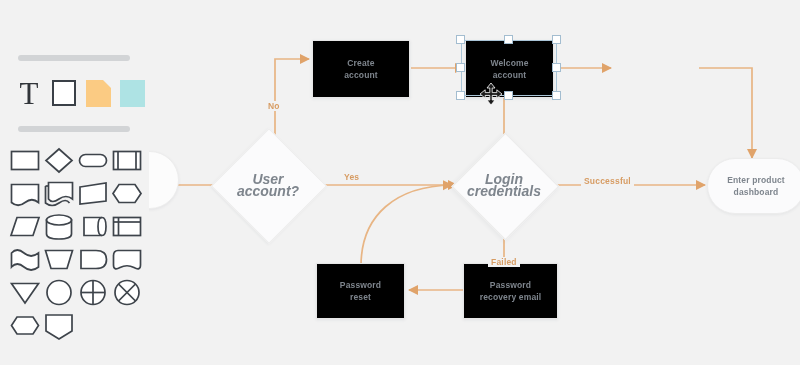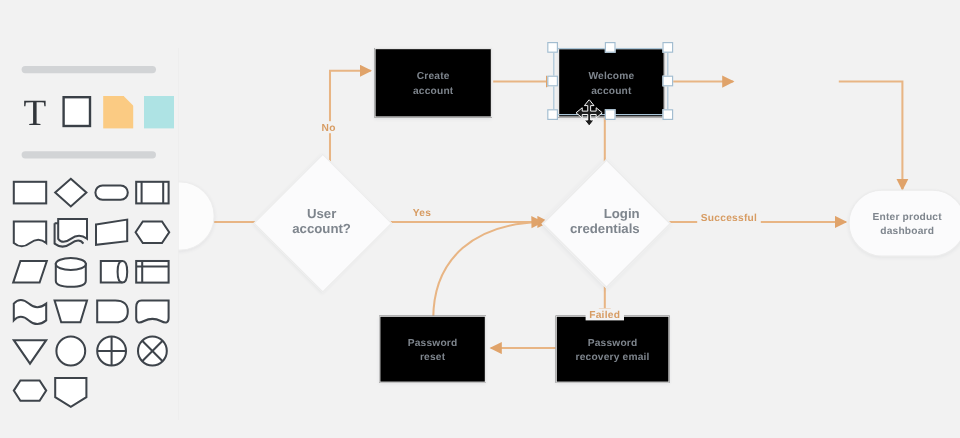--- a/index.html
+++ b/index.html
@@ -83,22 +83,23 @@
   .diamond-wrap .dshape{
     position:absolute;left:0;top:0;width:100%;height:100%;
     background:#fbfbfc;
     transform:rotate(45deg);
     border:1px solid #ececec;
     box-shadow:0 1px 3px rgba(60,70,90,.07);
   }
   .diamond-wrap .dlabel{
     position:absolute;left:0;top:0;width:100%;height:100%;
     display:flex;align-items:center;justify-content:center;
-    color:#7e858d;font-size:11px;font-weight:bold;line-height:12px;
+    color:#7e858d;font-size:14px;font-weight:bold;line-height:12px;
     text-align:center;
+    font-style:italic;
   }
 
   .stadium{
     border-radius:40px;
     background:#fbfbfc;
     border:1px solid #ececec;
     box-shadow:0 1px 3px rgba(60,70,90,.07);
   }
 
   #start-node{
@@ -359,21 +360,21 @@
     <div class="node box" style="left:316px;top:40px;width:87px;height:56px;">
       <div class="lbl">
         <span>Welcome</span><br>
         <span>account</span>
       </div>
     </div>
 
 
     <div class="diamond-wrap" style="left:329px;top:159px;width:52px;height:52px;transform:scale(1.42);transform-origin:center;">
       <div class="dshape"></div>
-      <div class="dlabel" style="transform:scale(.705);text-align:right;">
+      <div class="dlabel" style="transform:scale(.705);">
         <span style="display:block;width:110px;"><span>Login</span><br>
         <span>credentials</span></span>
       </div>
     </div>
 
     <div class="node stadium" style="left:558px;top:158px;width:96px;height:54px;">
       <div class="lbl">
         <span>Enter product</span><br>
         <span>dashboard</span>
       </div>

